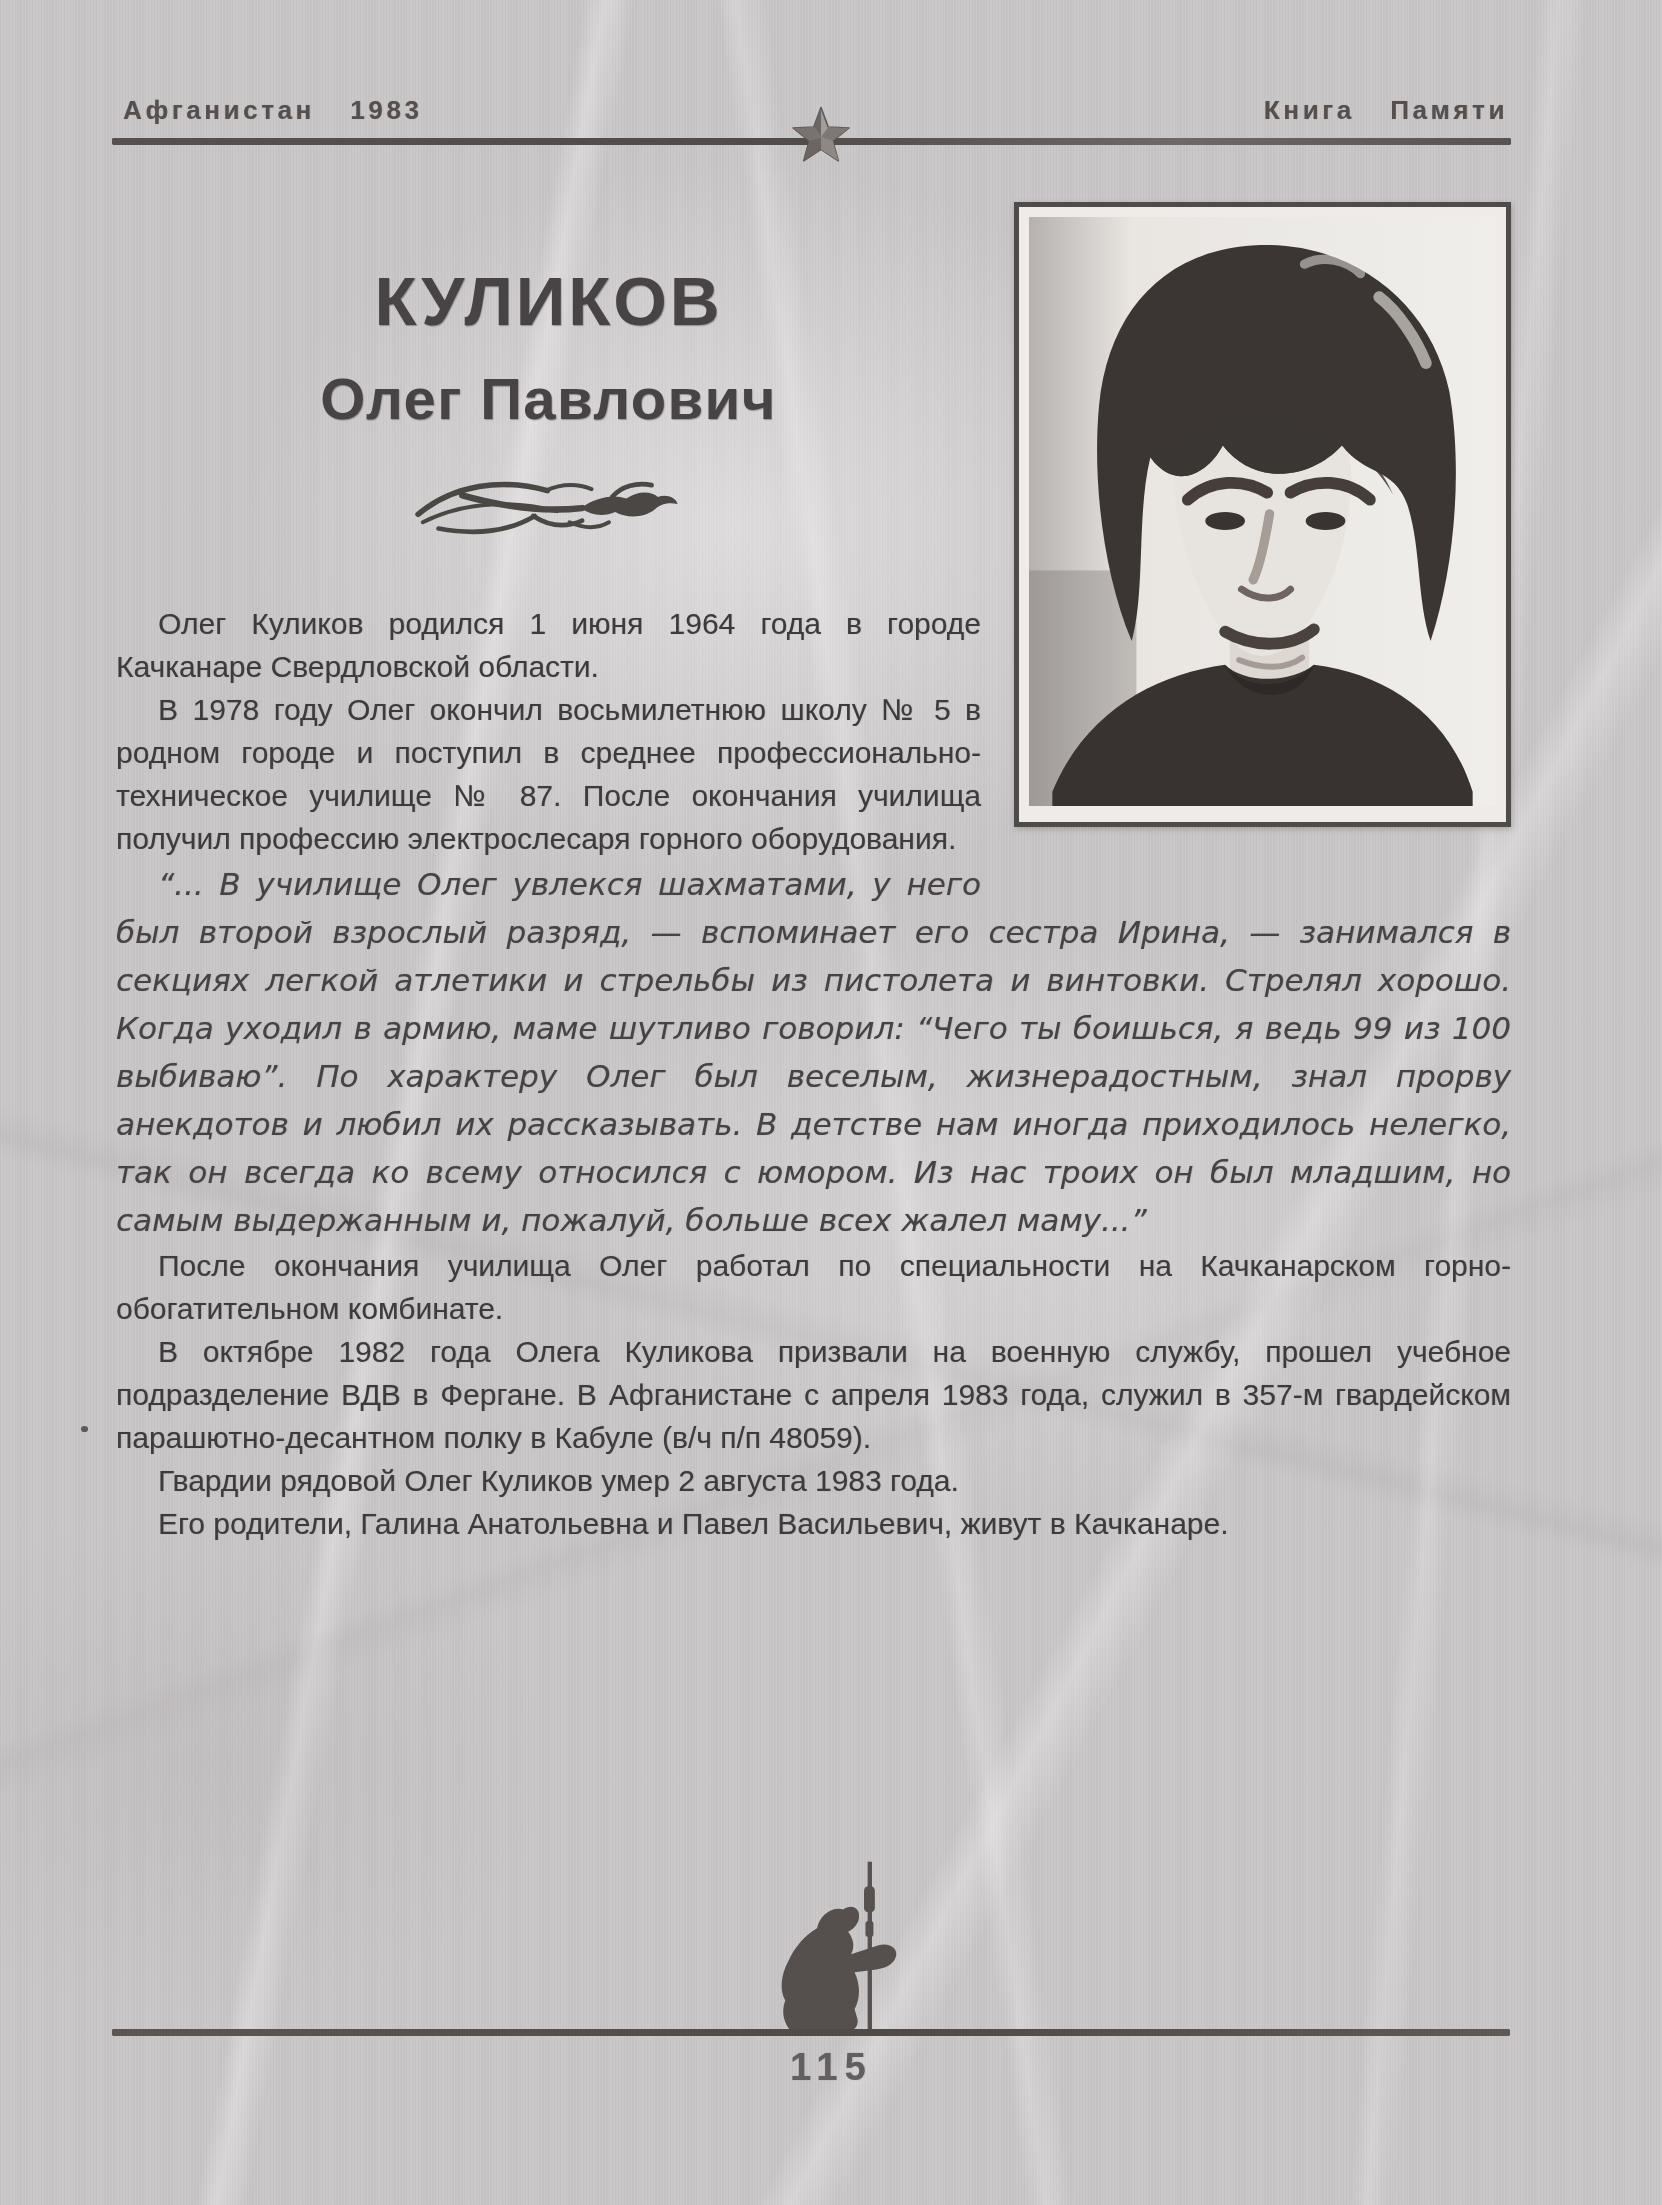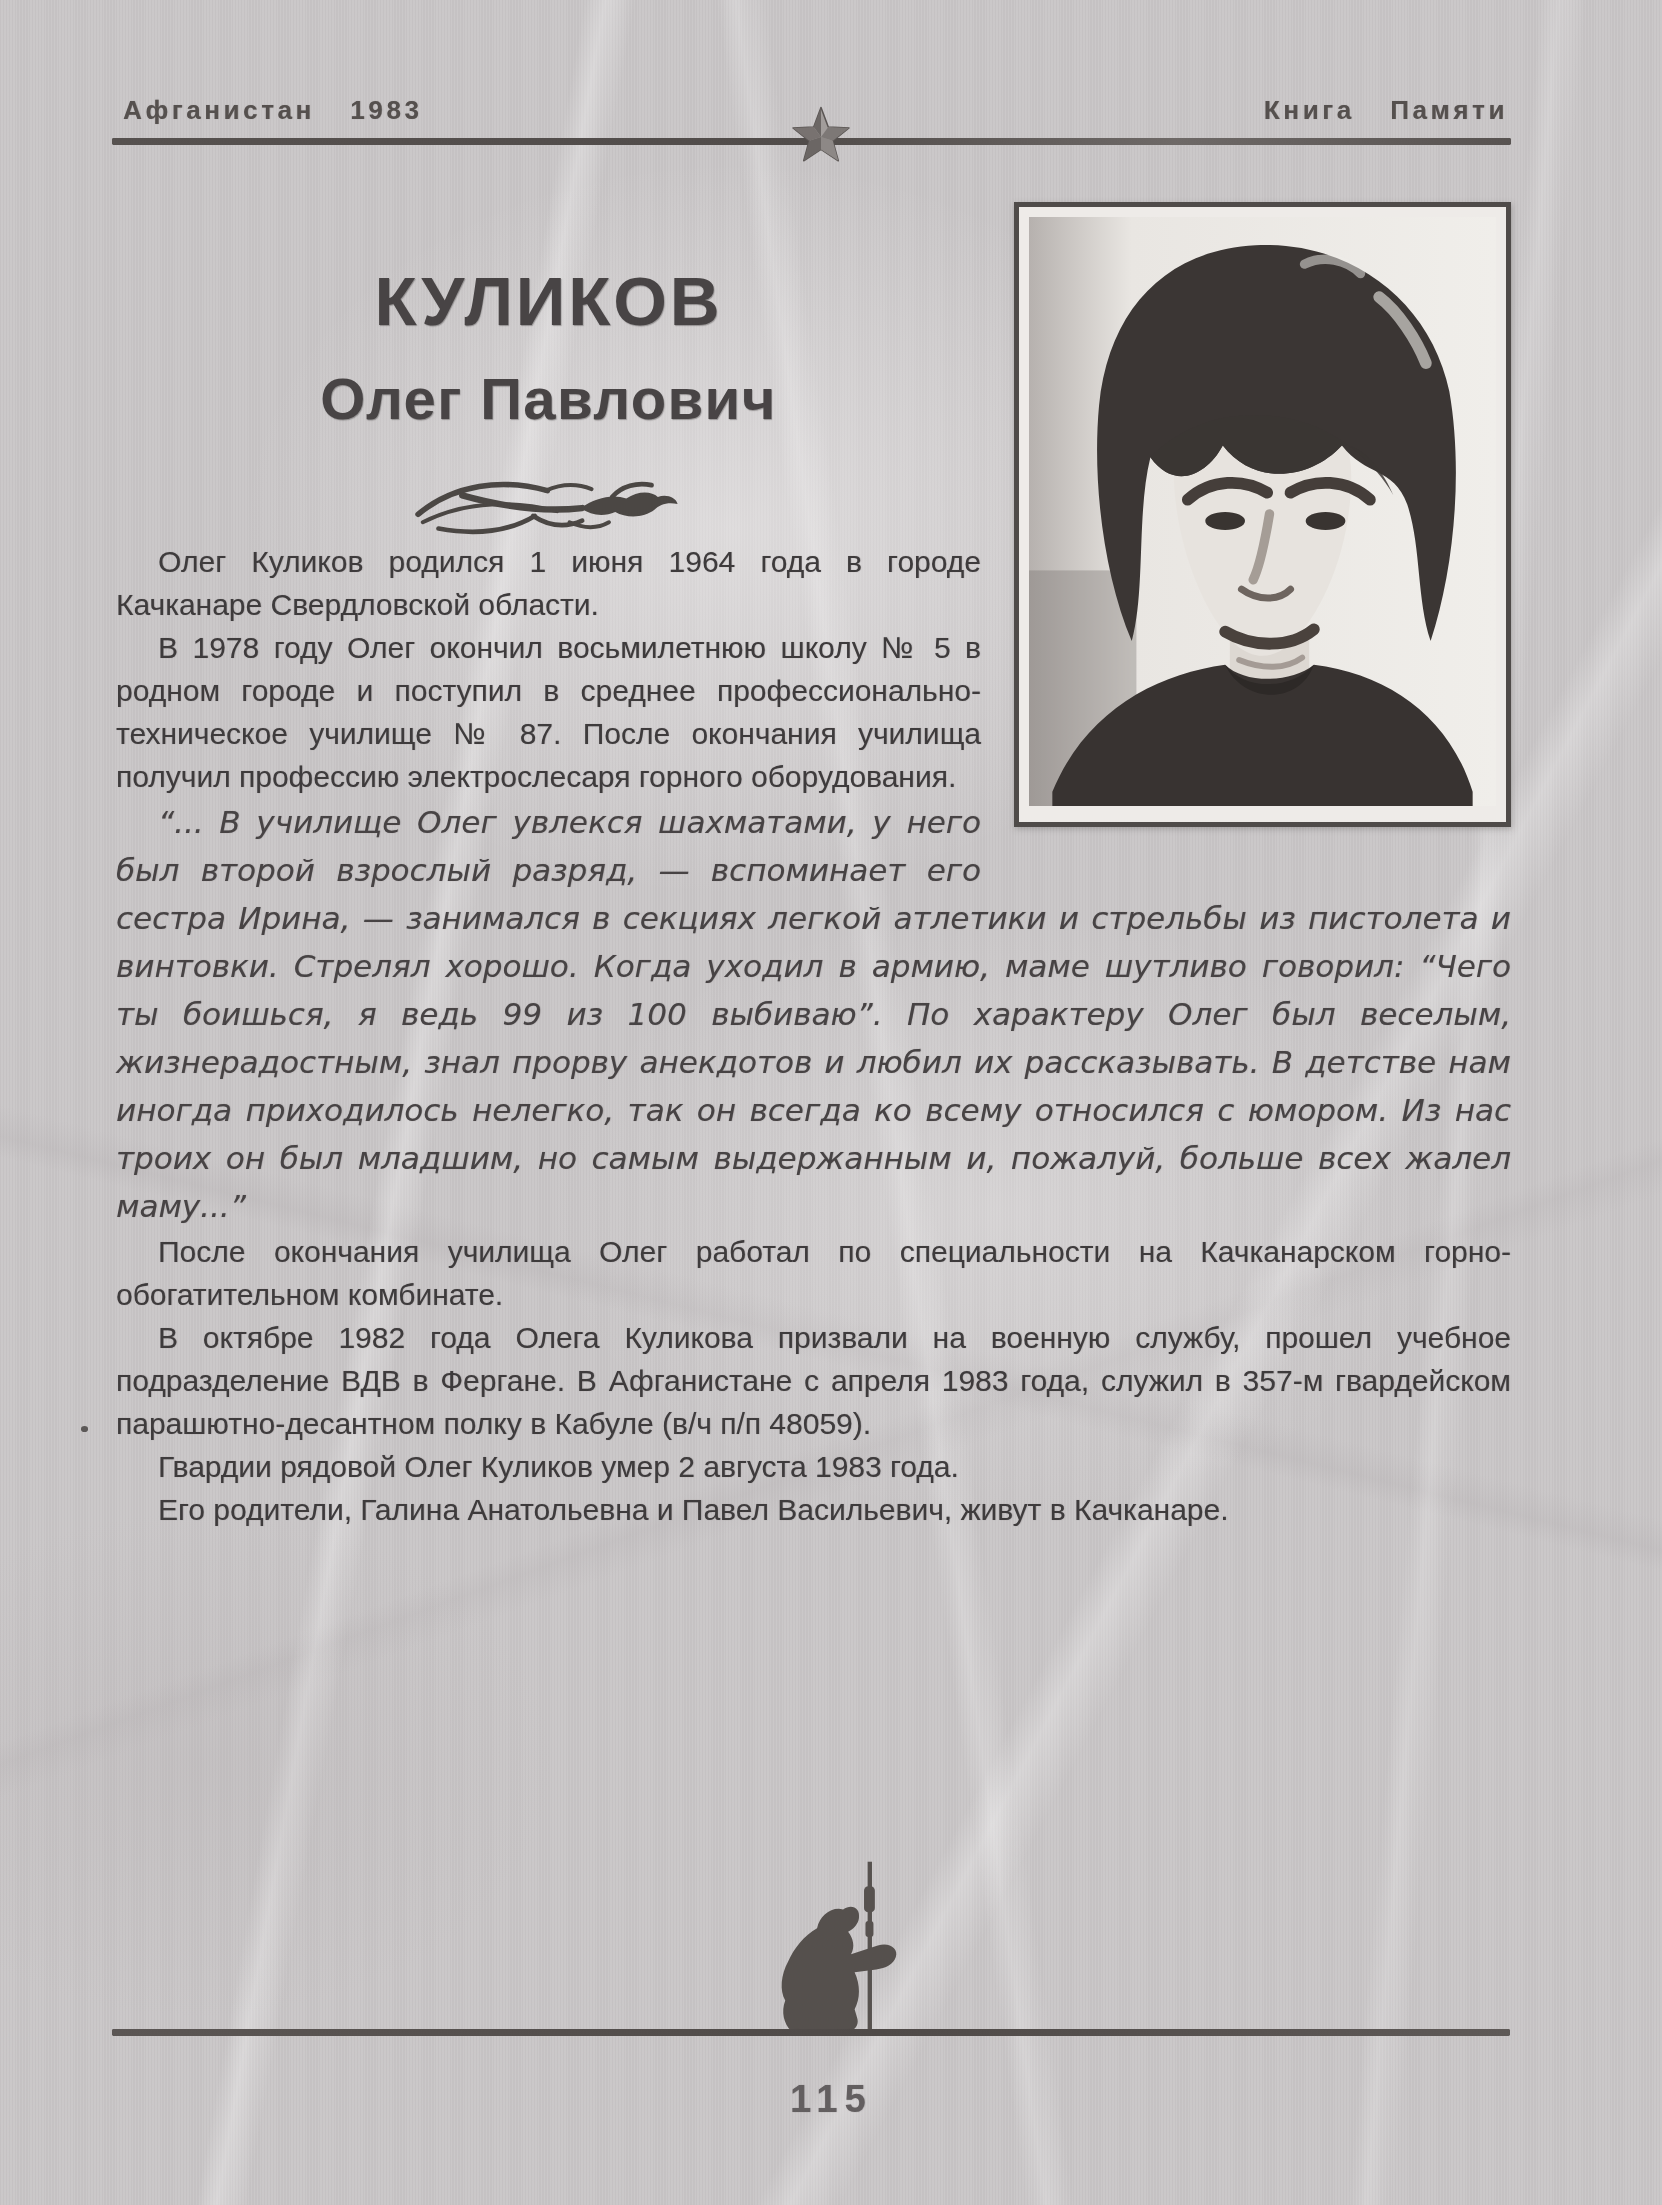--- a/index.html
+++ b/index.html
@@ -41,21 +41,20 @@
   .ftr-rule{
     position:absolute;left:112px;top:2029px;width:1398px;height:6.5px;
     background:linear-gradient(90deg,#5b5654 0%,#4f4a48 55%,#5e5957 100%);
     border-radius:1.4px;
   }
   .page-number{
     position:absolute;left:0;top:2046px;width:1663px;
     text-align:center;font-size:38px;font-weight:700;
     letter-spacing:7.2px;color:#635f60;
     text-shadow:0.4px 0.4px 1.1px rgba(90,86,87,.55);
-    margin-top:32px;
   }
   .soldier{position:absolute;left:752px;top:1860px;width:159px;height:174px;}
   .content{
     position:absolute;left:116px;top:182px;width:1395px;
     color:#3e3b3c;
   }
   .photo-wrap{
     float:right;width:497px;margin:20px 0 40px 33px;
   }
   .photo-frame{
@@ -71,21 +70,21 @@
     text-shadow:0.7px 0.7px 1.1px rgba(72,68,69,.45);
   }
   .given{
     margin-top:34px;text-align:center;
     font-size:58px;font-weight:700;letter-spacing:1.4px;
     color:#484445;line-height:1;
     text-shadow:0.7px 0.7px 1.1px rgba(72,68,69,.45);
   }
   .flourish-wrap{margin-top:39px;text-align:center;}
   .flourish-wrap svg{width:340px;height:71px;}
-  .bodytext{}
+  .bodytext{margin-top:62px;}
   p.body{
     margin:0;text-align:justify;text-indent:42px;
     font-size:30px;line-height:43px;
     color:#3e3b3c;
     text-shadow:0.4px 0.4px 0.9px rgba(62,59,60,.38);
   }
   p.body.quote{
     font-style:italic;font-size:31px;line-height:48px;
     color:#474344;
     font-family:"DejaVu Sans",sans-serif;

